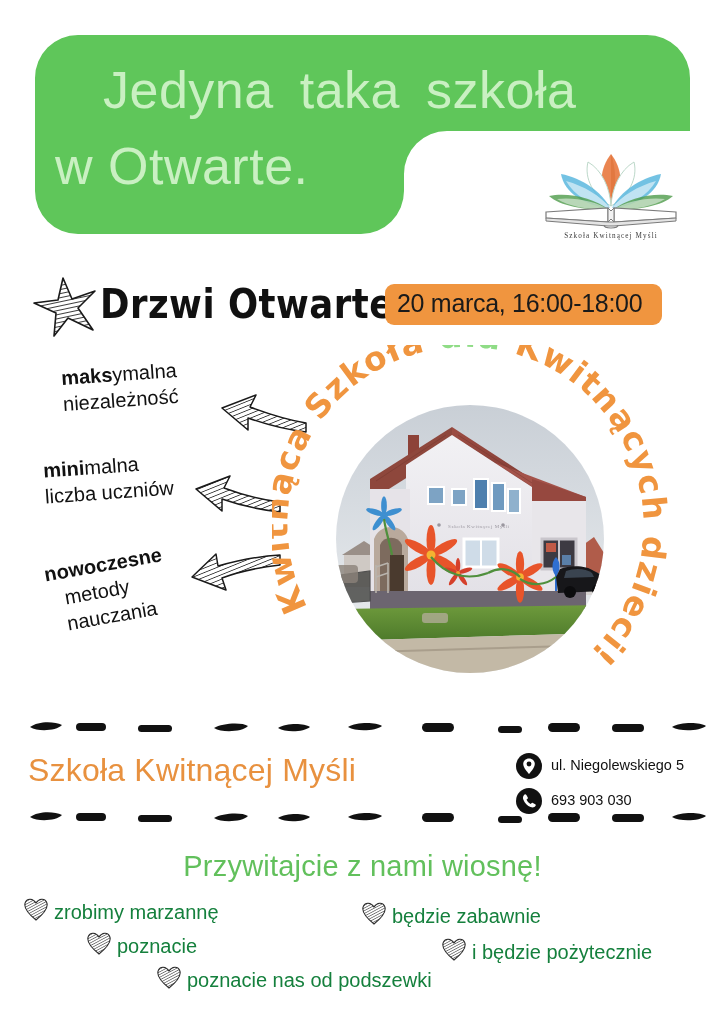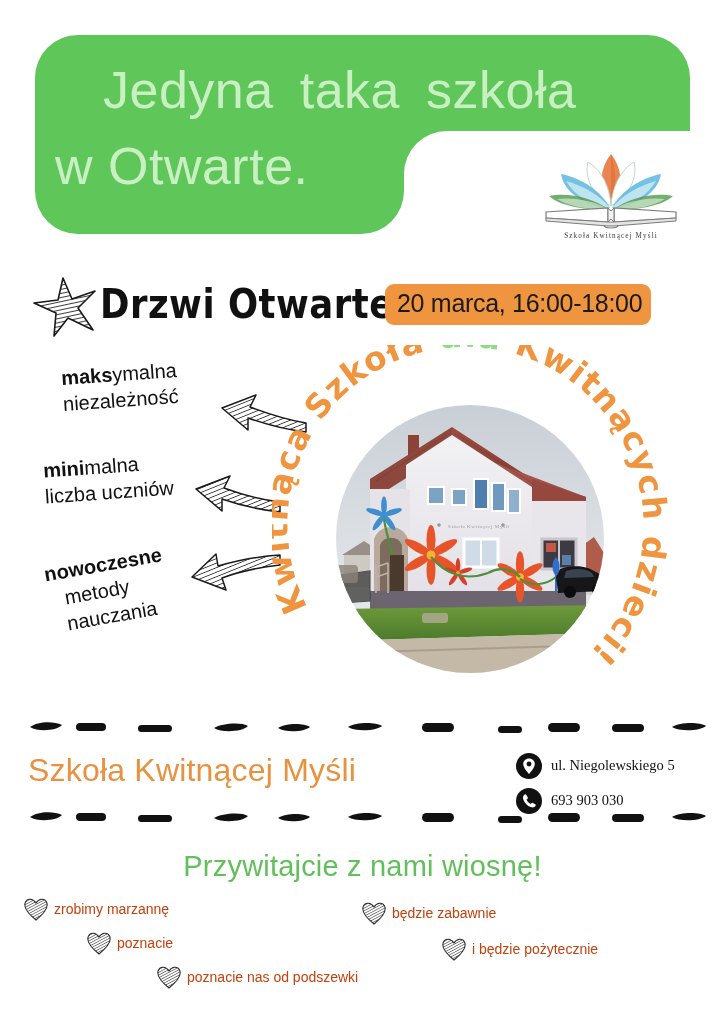--- a/index.html
+++ b/index.html
@@ -37,21 +37,21 @@
   .star-icon { position:absolute; left:30px; top:-3px; }
   .openday-title {
     position:absolute; left:100px; top:2px;
     font-size:37px; font-weight:700; color:#111;
     font-family:"DejaVu Sans", sans-serif;
     letter-spacing:0.5px; transform:scaleY(1.12) scaleX(0.96); transform-origin:left top;
   }
   .openday-badge {
     position:absolute; left:385px; top:6px;
     background:#F0953F; color:#1a1a1a;
-    font-size:25px; padding:5px 9px 7px 12px;
+    font-size:25px; padding:5px 20px 7px 12px;
     border-radius:9px; white-space:nowrap; letter-spacing:-0.3px;
   }
 
   
   .features { position:absolute; left:0; top:355px; width:320px; height:280px; }
   .feature { position:absolute; }
   .feature .f-line { white-space:nowrap; font-size:20px; color:#111; line-height:26px; }
   .feature .f-strong { font-weight:700; }
   .feat-1 { left:62px; top:6px; transform:rotate(-4deg); }
   .feat-2 { left:44px; top:98px; transform:rotate(-4deg); }
@@ -72,41 +72,41 @@
   
   .dash-row { position:absolute; left:0; width:725px; height:16px; }
   .dash-top { top:718px; }
   .dash-bot { top:808px; }
 
   
   .school-name {
     position:absolute; left:28px; top:752px;
     font-size:32px; color:#E8913F; letter-spacing:0.2px; white-space:nowrap;
   }
-  .contact { position:absolute; left:516px; top:752px; width:200px;font-family:Liberation Serif, serif; }
+  .contact { position:absolute; left:516px; top:752px; width:200px; }
   .contact-row { position:relative; height:32px; margin-bottom:3px; }
   .contact-ico { position:absolute; left:0; top:1px; width:26px; height:26px; }
   .contact-txt {
     position:absolute; left:35px; top:5px;
     font-size:14.5px; color:#111; white-space:nowrap;
   }
 
   
   .greeting {
     position:absolute; left:0; top:850px; width:725px; text-align:center;
     color:#62C05C; font-size:29px; letter-spacing:0.2px;
   }
 
   
   .bullets { position:absolute; left:0; top:890px; width:725px; height:120px; }
   .bullet { position:absolute; white-space:nowrap; }
   .bullet .b-ico { position:absolute; left:0; top:-3px; }
   .bullet .b-txt {
     position:absolute; left:32px; top:3px;
-    font-size:14px; color:#c2410c;
+    font-size:20px; color:#15803d;
   }
   .b0 { left:22px; top:8px; }
   .b1 { left:85px; top:42px; }
   .b2 { left:155px; top:76px; }
   .b3 { left:360px; top:12px; }
   .b4 { left:440px; top:48px; }
 </style>
 </head>
 <body>
 

